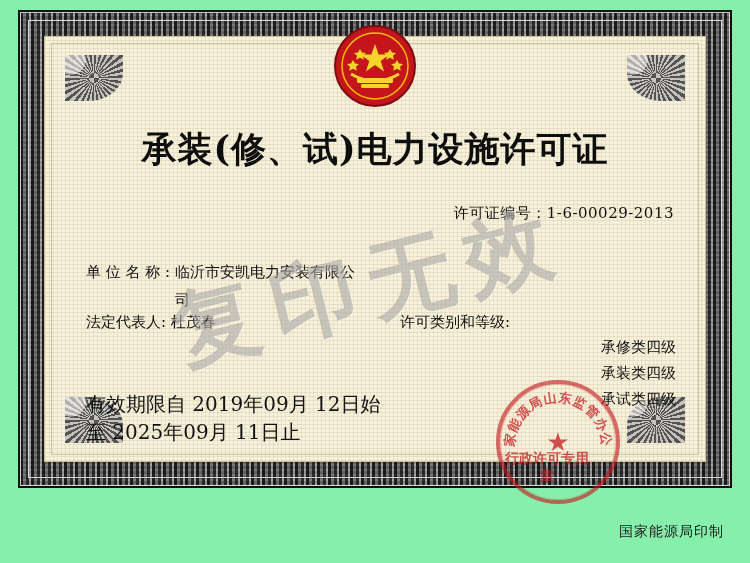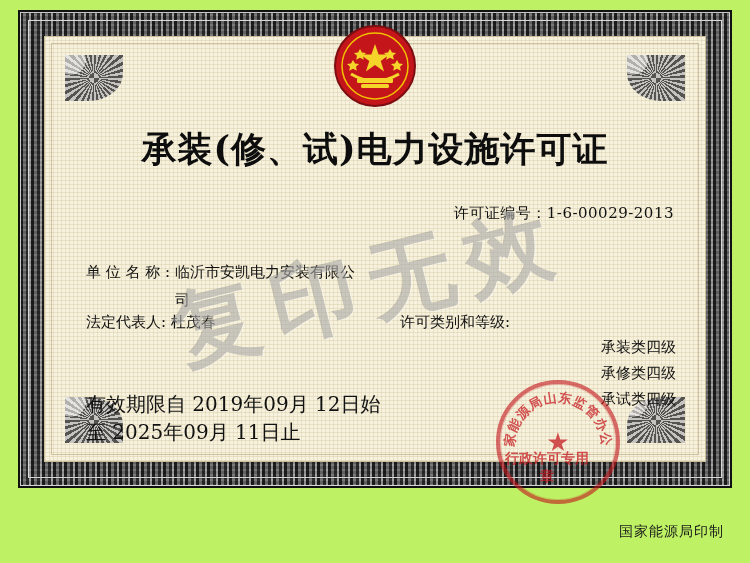--- a/index.html
+++ b/index.html
@@ -11,21 +11,21 @@
     width: 750px;
     height: 563px;
     font-family: "Liberation Sans", sans-serif;
     overflow: hidden;
   }
 
   #cert-root {
     position: relative;
     width: 750px;
     height: 563px;
-    background: #bef264;
+    background: #86efac;
   }
 
   
   .outer-frame {
     position: absolute;
     left: 18px;
     top: 10px;
     width: 714px;
     height: 478px;
     box-sizing: border-box;
@@ -340,22 +340,22 @@
       <span class="val">杜茂春</span>
     </div>
 
 
     <div class="field-row row-category">
       <span class="lbl">许可类别和等级:</span>
     </div>
 
     <div class="grades">
       <span class="g-line" style="visibility:hidden;">&nbsp;</span>
+      <span class="g-line">承修类四级</span>
       <span class="g-line">承装类四级</span>
-      <span class="g-line">承修类四级</span>
       <span class="g-line">承试类四级</span>
     </div>
 
     <div class="valid-block">
       <span class="vb-line">有效期限自 2019年09月 12日始</span>
       <span class="vb-line">至 2025年09月 11日止</span>
     </div>
 
 
   </div>

